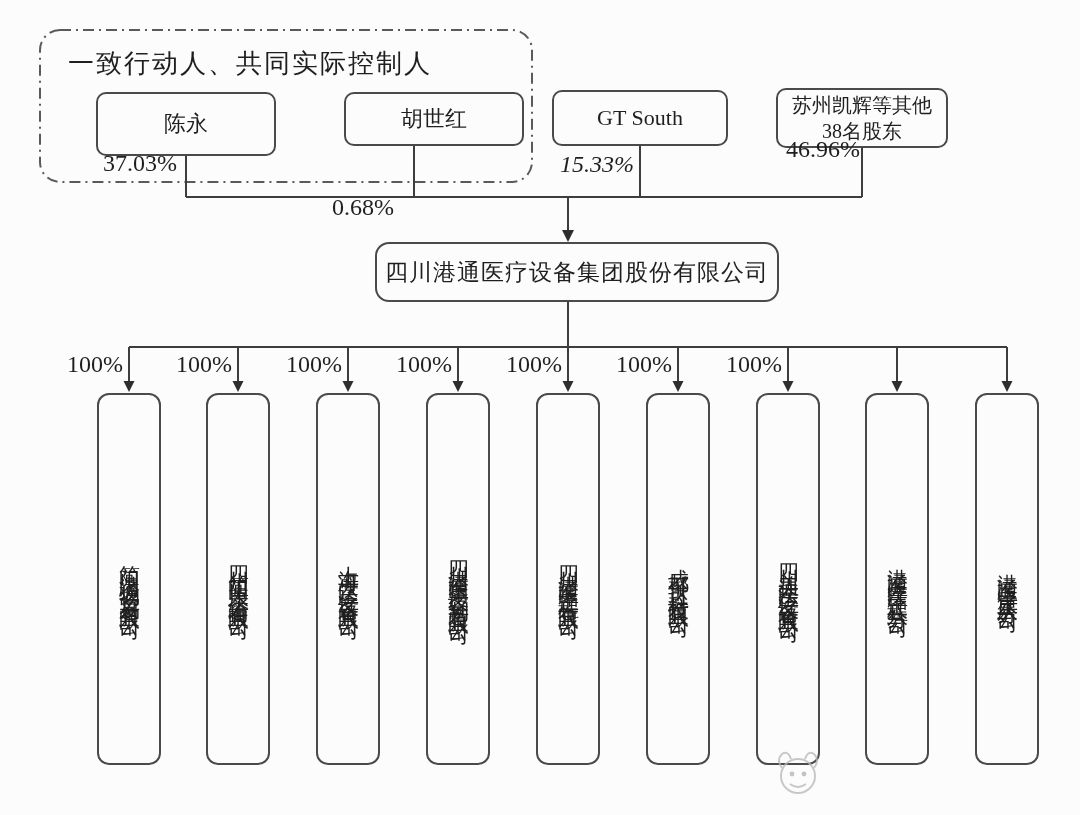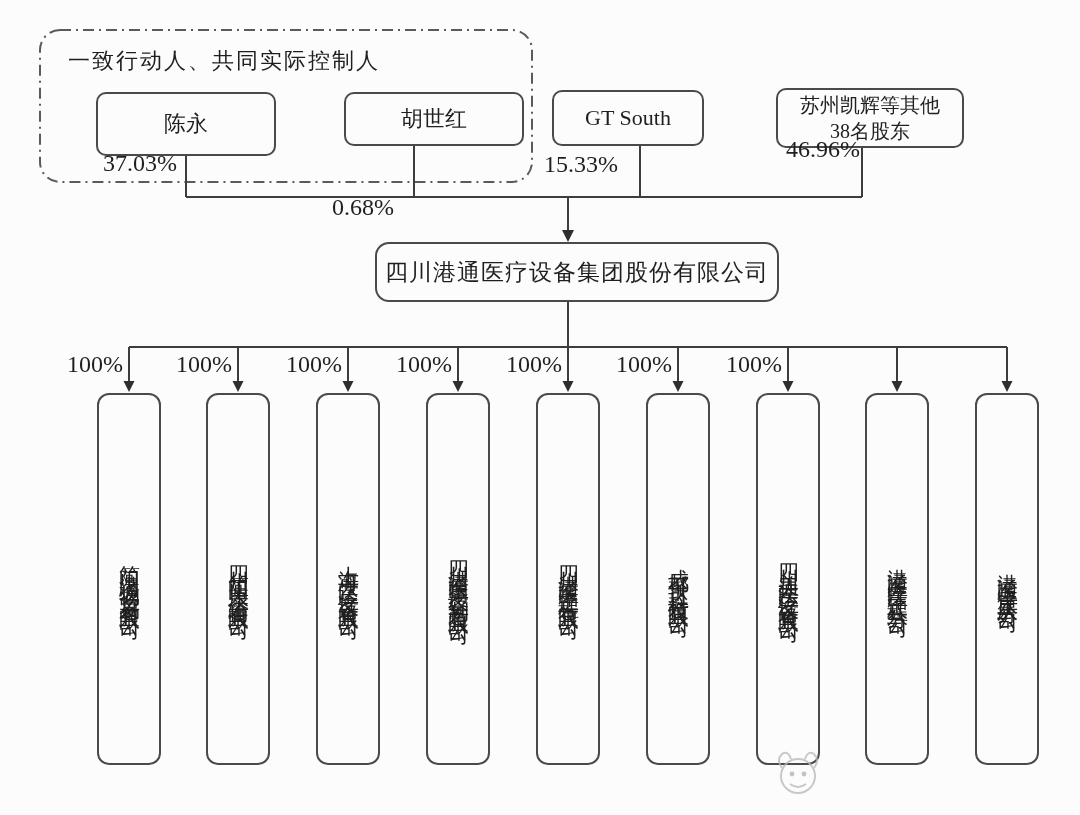--- a/index.html
+++ b/index.html
@@ -18,21 +18,21 @@
     box-sizing:border-box;
     border:2px solid #4a4a4a;
     border-radius:10px;
     background:#fcfcfc;
     display:flex;align-items:center;justify-content:center;
     z-index:2;
     font-size:22px;
   }
   .group-label{
     position:absolute;z-index:2;
-    font-size:22px;letter-spacing:2px;white-space:nowrap;
+    font-size:26px;letter-spacing:2px;white-space:nowrap;
   }
   .pct{
     position:absolute;z-index:2;
     font-size:24px;white-space:nowrap;
     font-family:"Liberation Serif","DejaVu Serif",serif;
   }
   .two-line{flex-direction:column;line-height:26px;font-size:20px;}
   .main-node{font-size:23px;letter-spacing:1px;border-radius:14px;}
   .sub-node{
     position:absolute;top:393px;width:64px;height:372px;
@@ -104,31 +104,31 @@
   </svg>
 
   <div class="group-label" style="left:68px;top:46px;">一致行动人、共同实际控制人</div>
 
   <div class="node" style="left:96px;top:92px;width:180px;height:64px;">
     <span>陈永</span>
   </div>
   <div class="node" style="left:324px;top:92px;width:180px;height:54px;margin-left:20px;">
     <span>胡世红</span>
   </div>
-  <div class="node" style="left:552px;top:90px;width:152px;height:56px;">
+  <div class="node" style="left:552px;top:90px;width:176px;height:56px;">
     <span>GT South</span>
   </div>
-  <div class="node two-line" style="left:776px;top:88px;width:188px;height:60px;">
+  <div class="node two-line" style="left:776px;top:88px;width:172px;height:60px;">
     <span>苏州凯辉等其他</span>
     <span>38名股东</span>
   </div>
 
   <div class="pct" style="left:103px;top:150px;">37.03%</div>
   <div class="pct" style="left:332px;top:150px;margin-top:44px;">0.68%</div>
-  <div class="pct" style="left:544px;top:151px;">15.33%</div>
+  <div class="pct" style="left:560px;top:151px;font-style:italic;">15.33%</div>
   <div class="pct" style="left:786px;top:136px;">46.96%</div>
 
   <div class="node main-node" style="left:375px;top:242px;width:404px;height:60px;">
     <span>四川港通医疗设备集团股份有限公司</span>
   </div>
 
   <div class="pct" style="left:67px;top:351px;">100%</div>
   <div class="pct" style="left:176px;top:351px;">100%</div>
   <div class="pct" style="left:286px;top:351px;">100%</div>
   <div class="pct" style="left:396px;top:351px;">100%</div>

